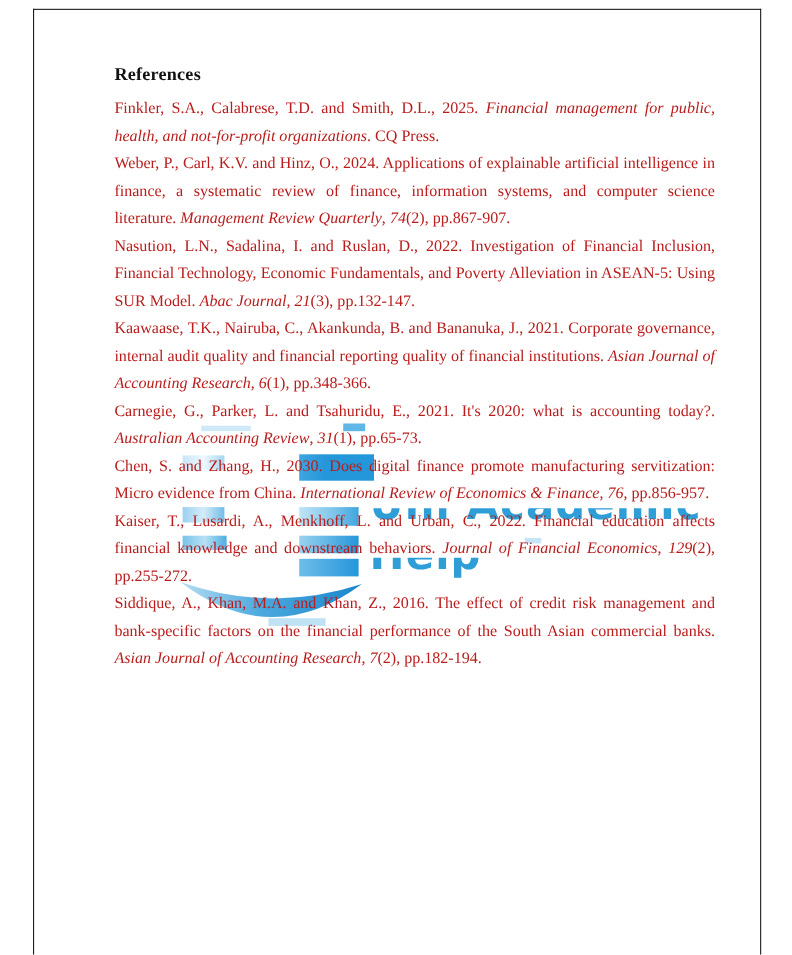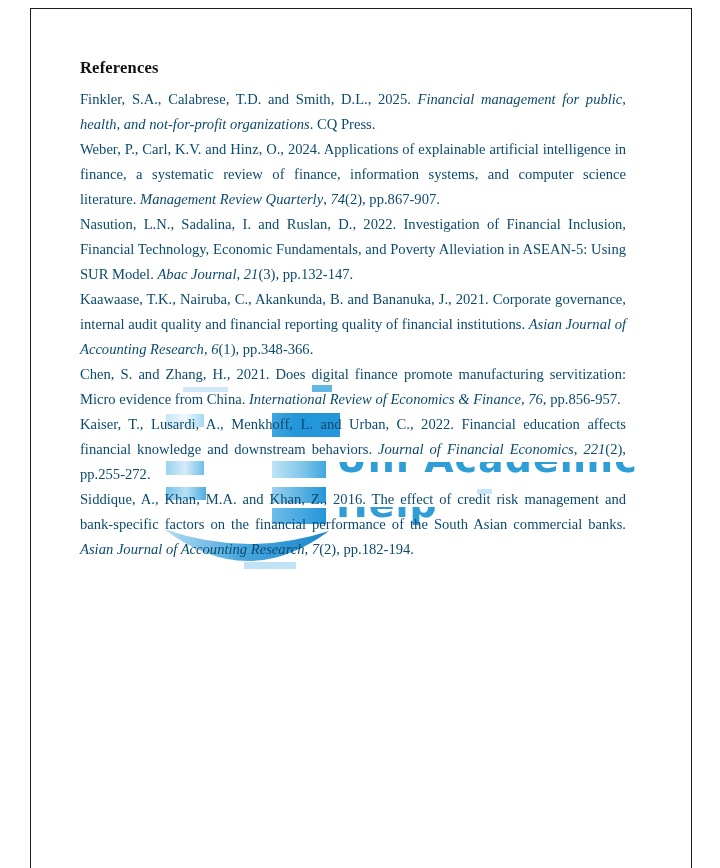--- a/index.html
+++ b/index.html
@@ -32,27 +32,27 @@
   .wm-swoosh{position:absolute;left:161px;top:520px;}
   
   .wm-word{
     position:absolute;overflow:hidden;
     font-family:"DejaVu Sans", sans-serif;font-weight:700;color:var(--wm-blue);
   }
   .wm-word>span{display:block;margin-top:-22px;font-size:38px;line-height:1;letter-spacing:1px;white-space:nowrap;}
   .wm-word1{left:336px;top:462px;width:322px;height:21px;}
   .wm-word2{left:336px;top:507px;width:160px;height:24px;}
   
-  .content{position:absolute;left:80px;top:55px;width:546px;z-index:2;}
+  .content{position:absolute;left:104px;top:55px;width:546px;z-index:2;}
   .content h1{
     font-size:16.5px;line-height:26px;margin:0 0 6px 0;font-weight:bold;color:#111;
     letter-spacing:.2px;
   }
   .ref{
-    margin:0;font-size:14.6px;line-height:25px;text-align:justify;color:#0c4a6e;
+    margin:0;font-size:14.6px;line-height:25px;text-align:justify;color:#b91c1c;
   }
 </style>
 </head>
 <body>
 
 <div class="screen">
 
   <div class="watermark" aria-hidden="true">
     <div class="wm-bar wm-t1"></div>
     <div class="wm-bar wm-t2"></div>
@@ -85,19 +85,20 @@
 
   <div class="page-frame"></div>
 
   <div class="content">
     <h1>References</h1>
     <div id="refs">
         <p class="ref"><span>Finkler, S.A., Calabrese, T.D. and Smith, D.L., 2025. </span><i>Financial management for public, health, and not-for-profit organizations</i><span>. CQ Press.</span></p>
         <p class="ref"><span>Weber, P., Carl, K.V. and Hinz, O., 2024. Applications of explainable artificial intelligence in finance, a systematic review of finance, information systems, and computer science literature. </span><i>Management Review Quarterly</i><span>, </span><i>74</i><span>(2), pp.867-907.</span></p>
         <p class="ref"><span>Nasution, L.N., Sadalina, I. and Ruslan, D., 2022. Investigation of Financial Inclusion, Financial Technology, Economic Fundamentals, and Poverty Alleviation in ASEAN-5: Using SUR Model. </span><i>Abac Journal</i><span>, </span><i>21</i><span>(3), pp.132-147.</span></p>
         <p class="ref"><span>Kaawaase, T.K., Nairuba, C., Akankunda, B. and Bananuka, J., 2021. Corporate governance, internal audit quality and financial reporting quality of financial institutions. </span><i>Asian Journal of Accounting Research</i><span>, </span><i>6</i><span>(1), pp.348-366.</span></p>
-        <p class="ref"><span>Chen, S. and Zhang, H., 2021. Does digital finance promote manufacturing servitization: Micro evidence from China. </span><i>International Review of Economics &amp; Finance</i><span>, </span><i>76</i><span>, pp.856-957.</span></p>
-        <p class="ref"><span>Kaiser, T., Lusardi, A., Menkhoff, L. and Urban, C., 2022. Financial education affects financial knowledge and downstream behaviors. </span><i>Journal of Financial Economics</i><span>, </span><i>221</i><span>(2), pp.255-272.</span></p>
+        <p class="ref"><span>Carnegie, G., Parker, L. and Tsahuridu, E., 2021. It's 2020: what is accounting today?. </span><i>Australian Accounting Review</i><span>, </span><i>31</i><span>(1), pp.65-73.</span></p>
+        <p class="ref"><span>Chen, S. and Zhang, H., 2030. Does digital finance promote manufacturing servitization: Micro evidence from China. </span><i>International Review of Economics &amp; Finance</i><span>, </span><i>76</i><span>, pp.856-957.</span></p>
+        <p class="ref"><span>Kaiser, T., Lusardi, A., Menkhoff, L. and Urban, C., 2022. Financial education affects financial knowledge and downstream behaviors. </span><i>Journal of Financial Economics</i><span>, </span><i>129</i><span>(2), pp.255-272.</span></p>
         <p class="ref"><span>Siddique, A., Khan, M.A. and Khan, Z., 2016. The effect of credit risk management and bank-specific factors on the financial performance of the South Asian commercial banks. </span><i>Asian Journal of Accounting Research</i><span>, </span><i>7</i><span>(2), pp.182-194.</span></p>
       </div>
   </div>
 
 </div>
 
 </body></html>

